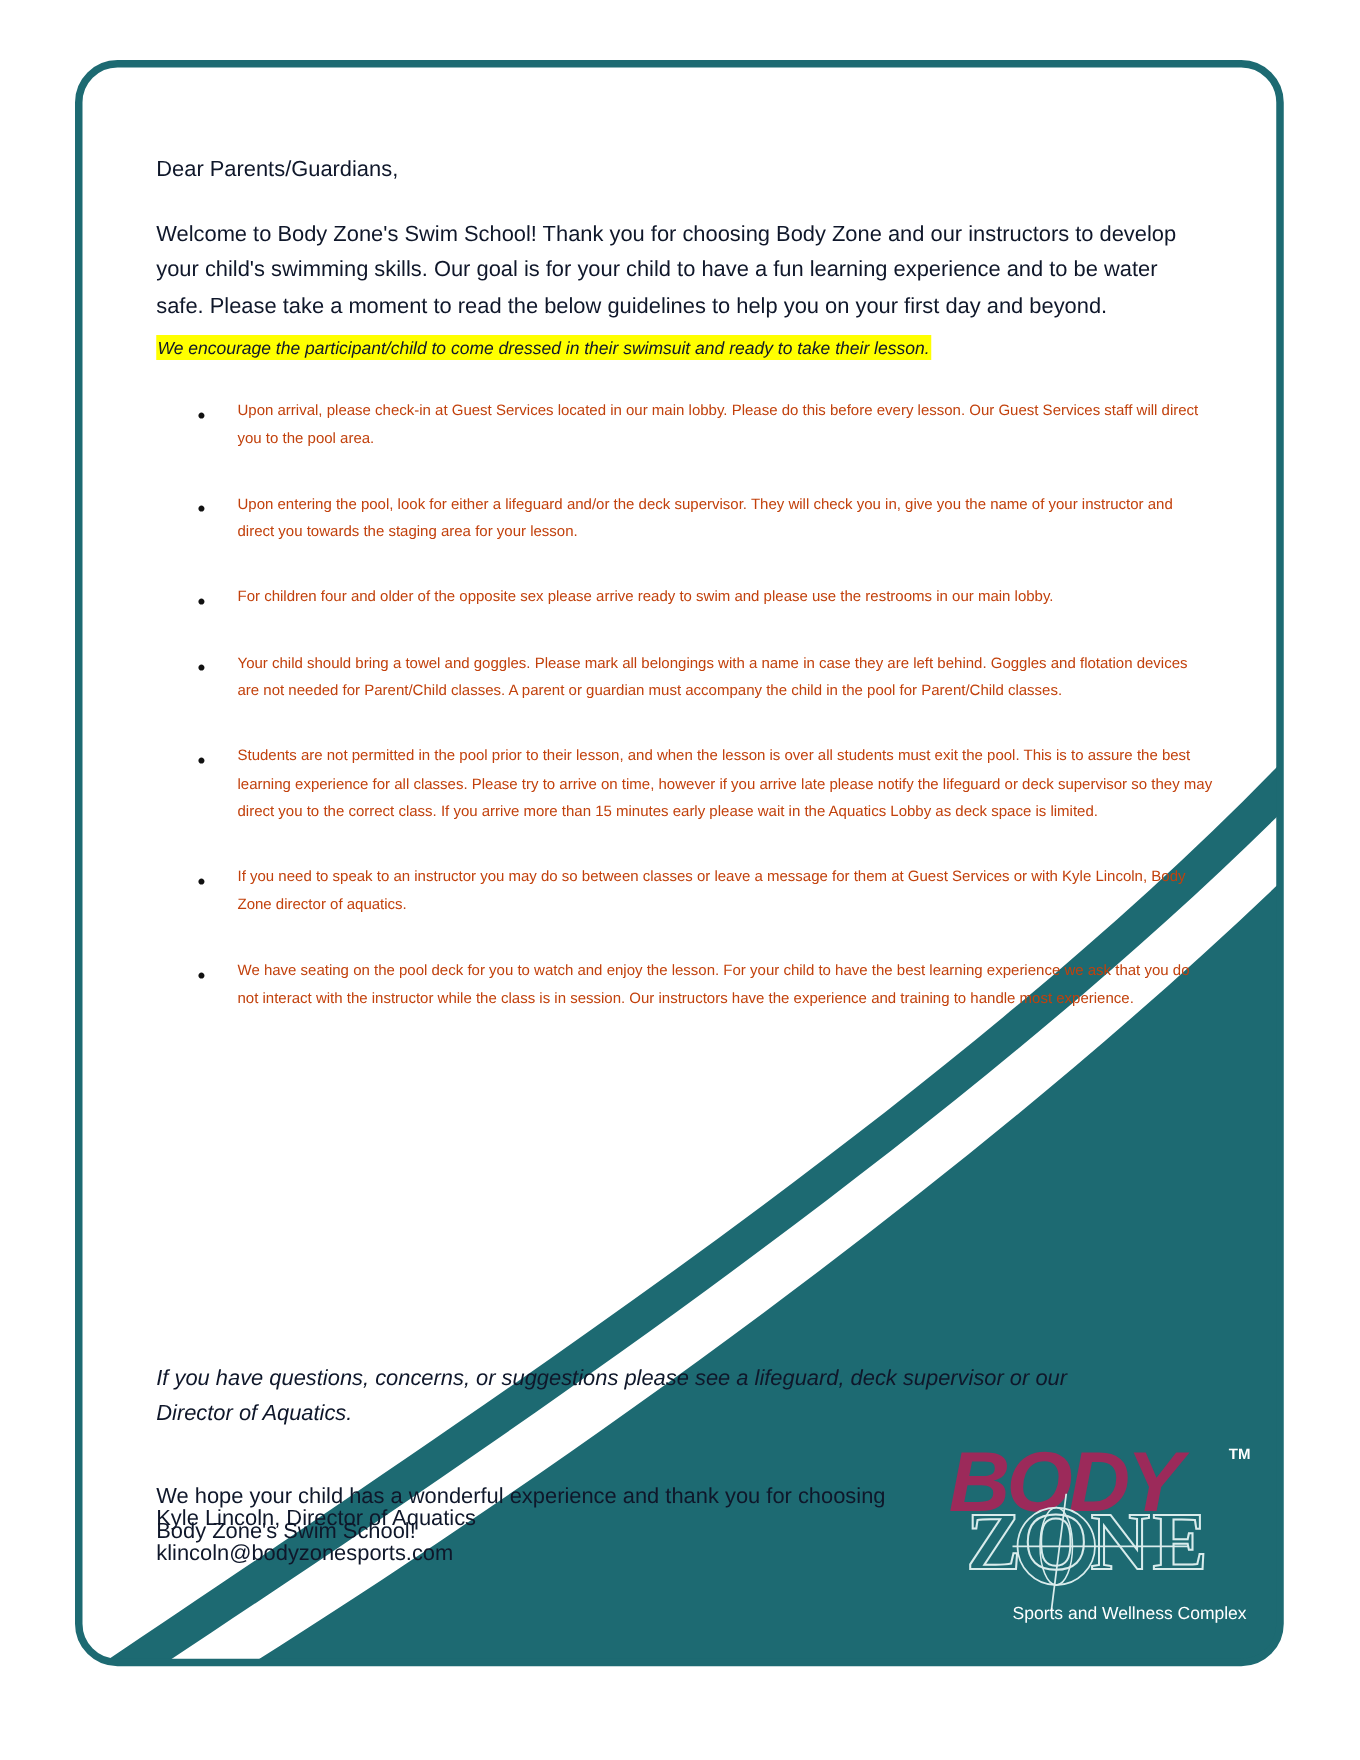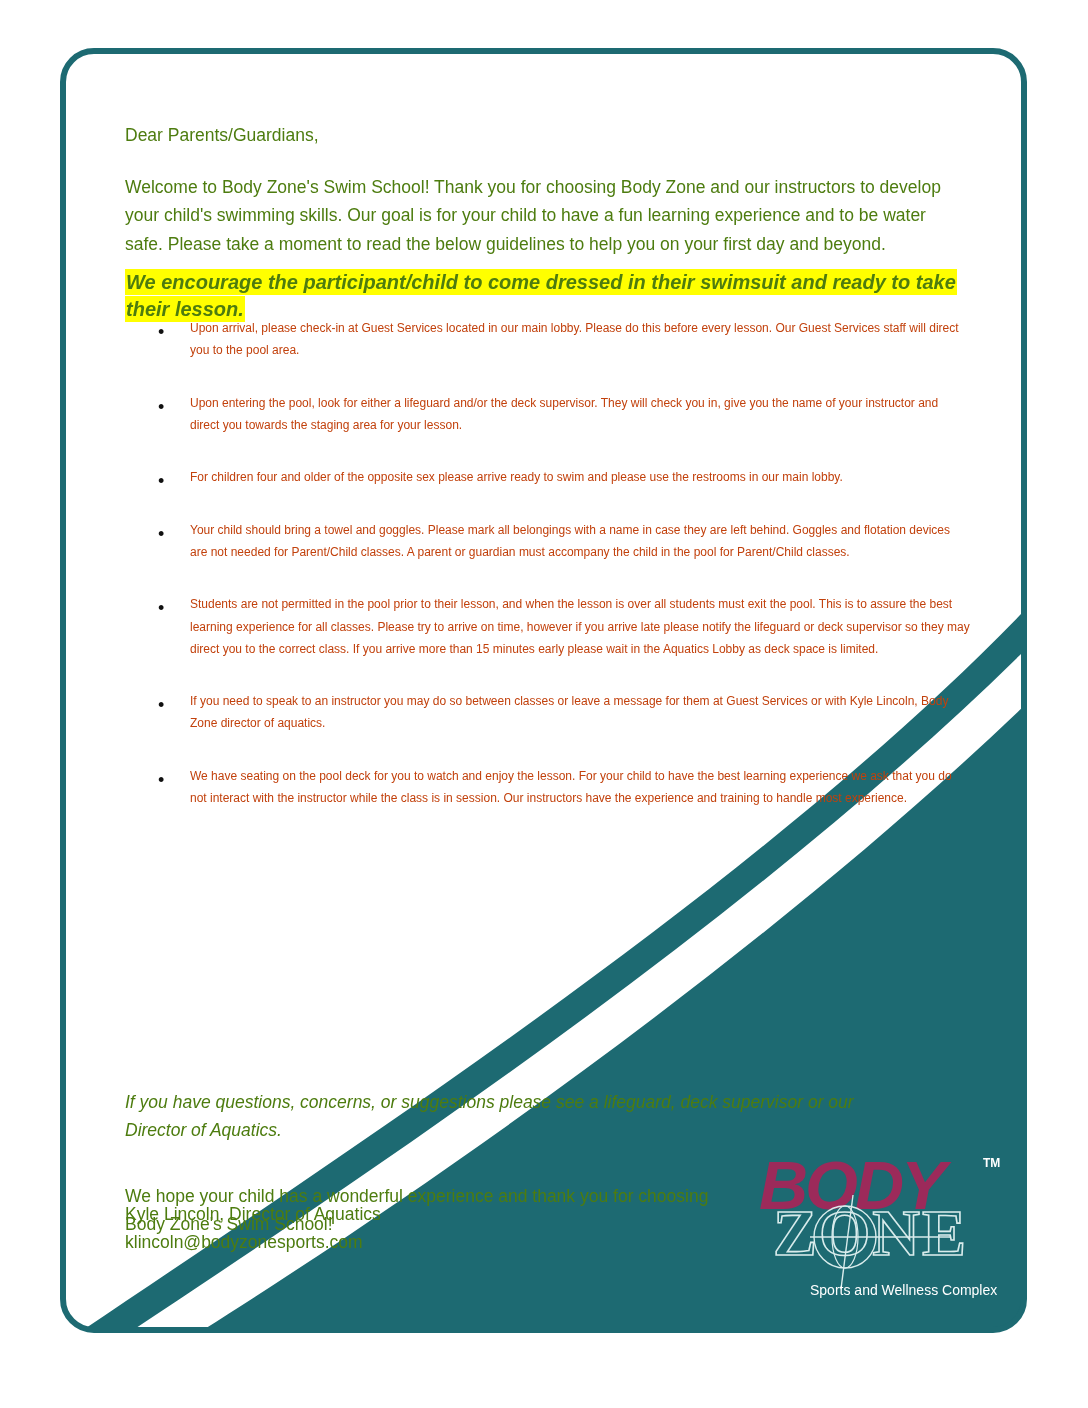--- a/index.html
+++ b/index.html
@@ -76,38 +76,38 @@
     width: 1088px;
     z-index: 3;
   }
 
   .doc-text {
     position: absolute;
     left: 125px;
     width: 840px;
     font-family: "Liberation Sans", sans-serif;
     font-size: 17.5px;
-    color: #4d7c0f;
+    color: #0f172a;
     line-height: 1.52;
   }
 
   .salutation { top: 122px; }
 
   .intro {
     top: 173px;
     line-height: 1.62;
     width: 843px;
   }
 
   .highlight-line {
     top: 269px;
     width: 840px;
-    font-weight: bold;
+    font-weight: normal;
     font-style: italic;
-    font-size: 20px;
+    font-size: 14px;
     line-height: 1.35;
   }
   .highlight-line .hl {
     background: #ffff00;
     padding: 2px 1px 2px 1px;
     box-decoration-break: clone;
     -webkit-box-decoration-break: clone;
   }
 
   .bullet-list {

